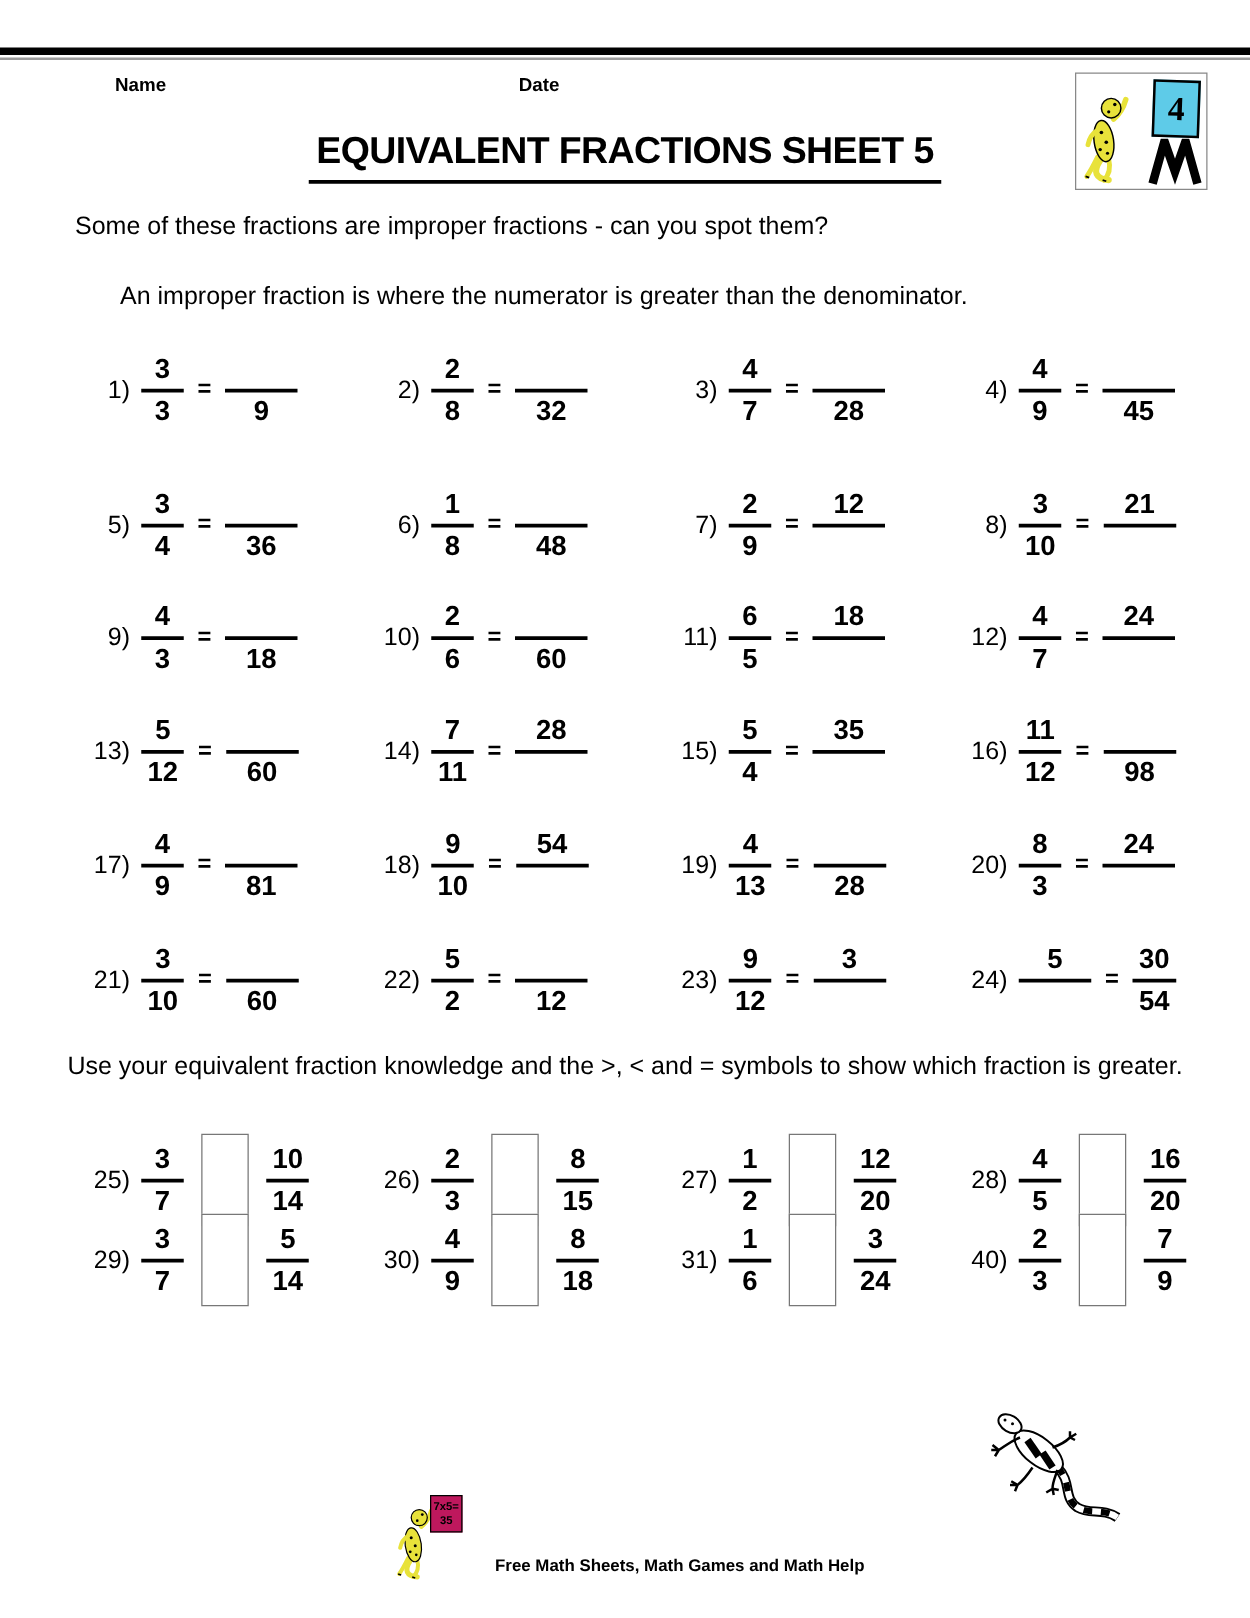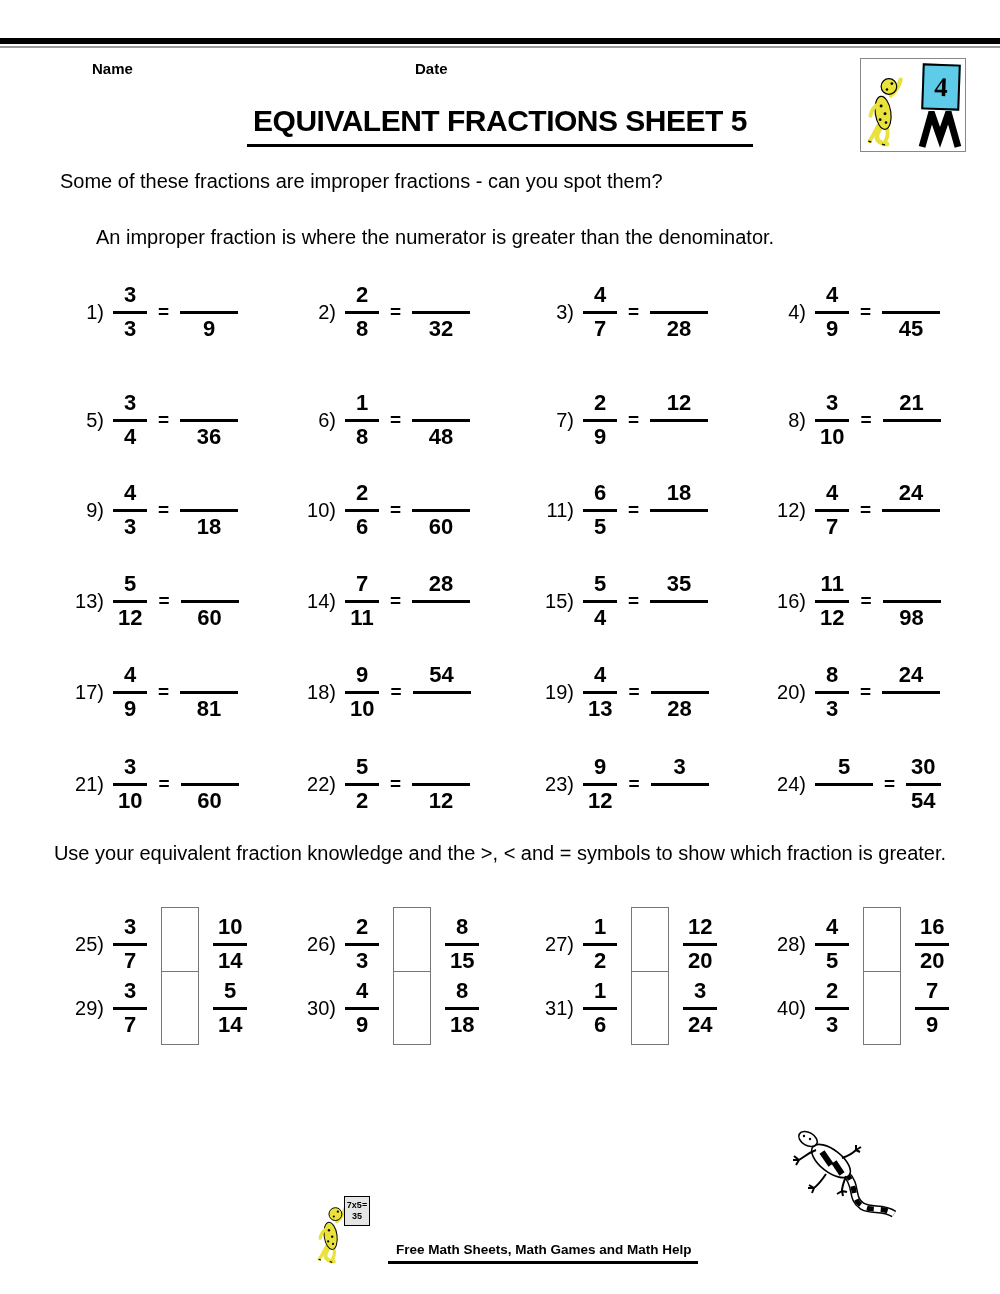--- a/index.html
+++ b/index.html
@@ -43,23 +43,23 @@
   .cmpbox{width:36px;height:72px;border:1.5px solid #777;background:#fff;margin:0 5px;flex:none;}
 
   .cmp-instruction{position:absolute;left:50px;top:835px;width:900px;text-align:center;
     font-size:20px;line-height:37px;}
 
   
   .gecko{position:absolute;left:786px;top:1128px;width:124px;height:96px;}
   .brand{position:absolute;left:316px;top:1196px;display:flex;align-items:flex-end;}
   .brand-icon{width:60px;height:68px;position:relative;flex:none;}
   .brand-sala{position:absolute;left:0;top:2px;width:34px;height:66px;}
-  .brand-card{position:absolute;left:28px;top:0;width:26px;height:30px;background:#e5e5e5;border:1.5px solid #000;
+  .brand-card{position:absolute;left:28px;top:0;width:26px;height:30px;background:#be185d;border:1.5px solid #000;
     font-size:9px;font-weight:700;text-align:center;line-height:1.2;padding-top:3px;box-sizing:border-box;}
-  .brand-text{display:flex;flex-direction:column;}
+  .brand-text{display:flex;flex-direction:row;}
   .tagline{font-size:13.5px;font-weight:700;text-align:center;padding:0 6px 4px 20px;white-space:nowrap;}
   .brand-rule{height:3px;background:#000;margin-left:12px;}
   .site-row{display:flex;align-items:flex-end;margin-top:1px;}
   .brand-m{width:36px;height:34px;flex:none;margin-left:8px;}
   .site{font-size:25px;font-weight:900;letter-spacing:1px;color:#fff;white-space:nowrap;
     text-shadow:-1.5px 0 #000,1.5px 0 #000,0 -1.5px #000,0 1.5px #000,-1px -1px #000,1px 1px #000,-1px 1px #000,1px -1px #000;}
 </style>
 </head>
 <body>
 

